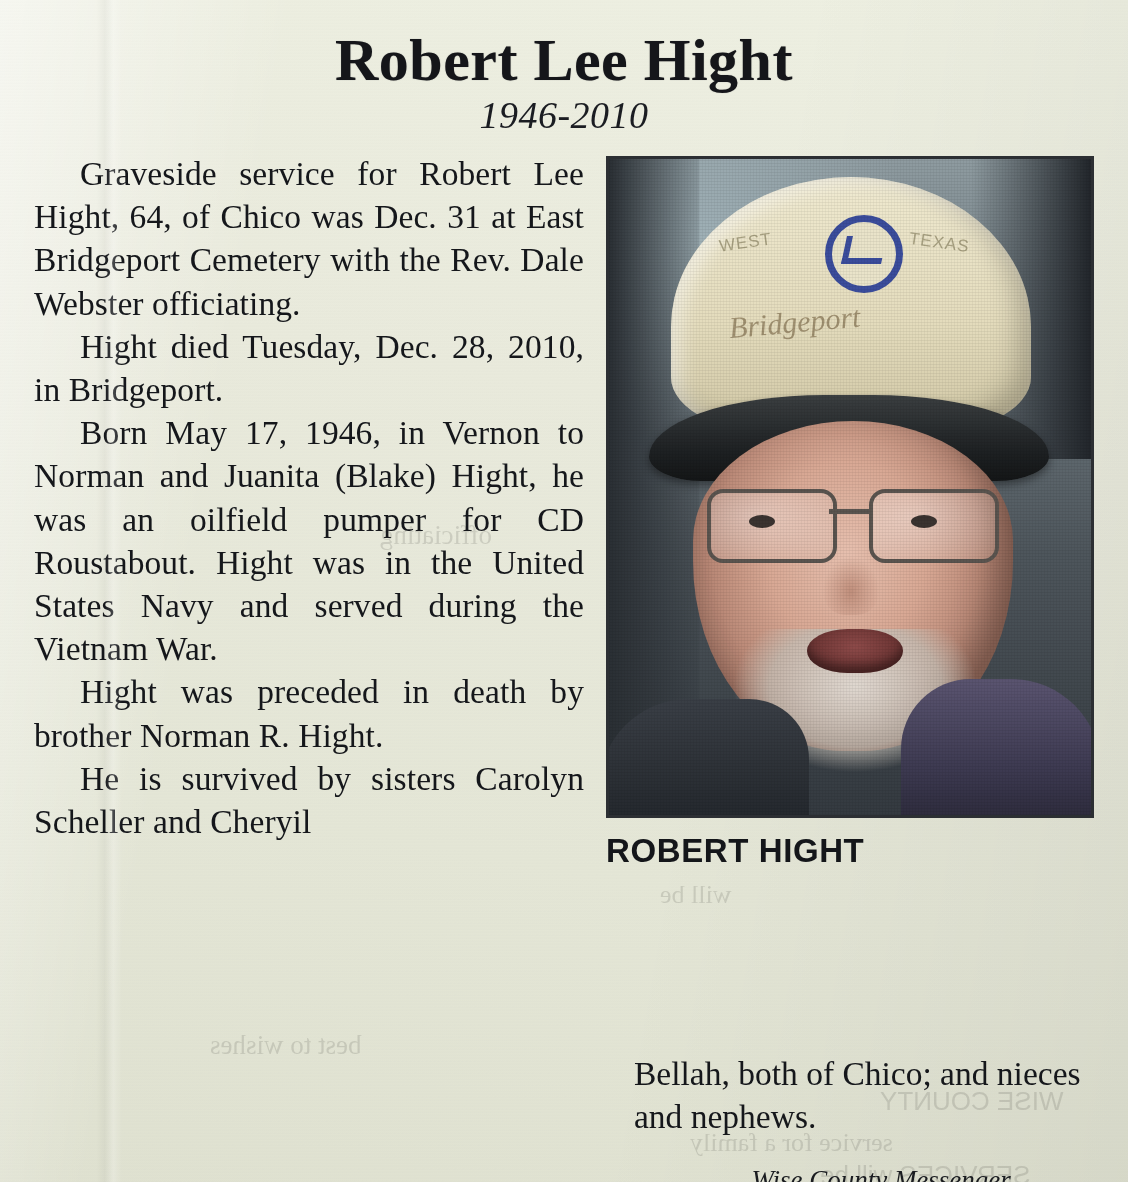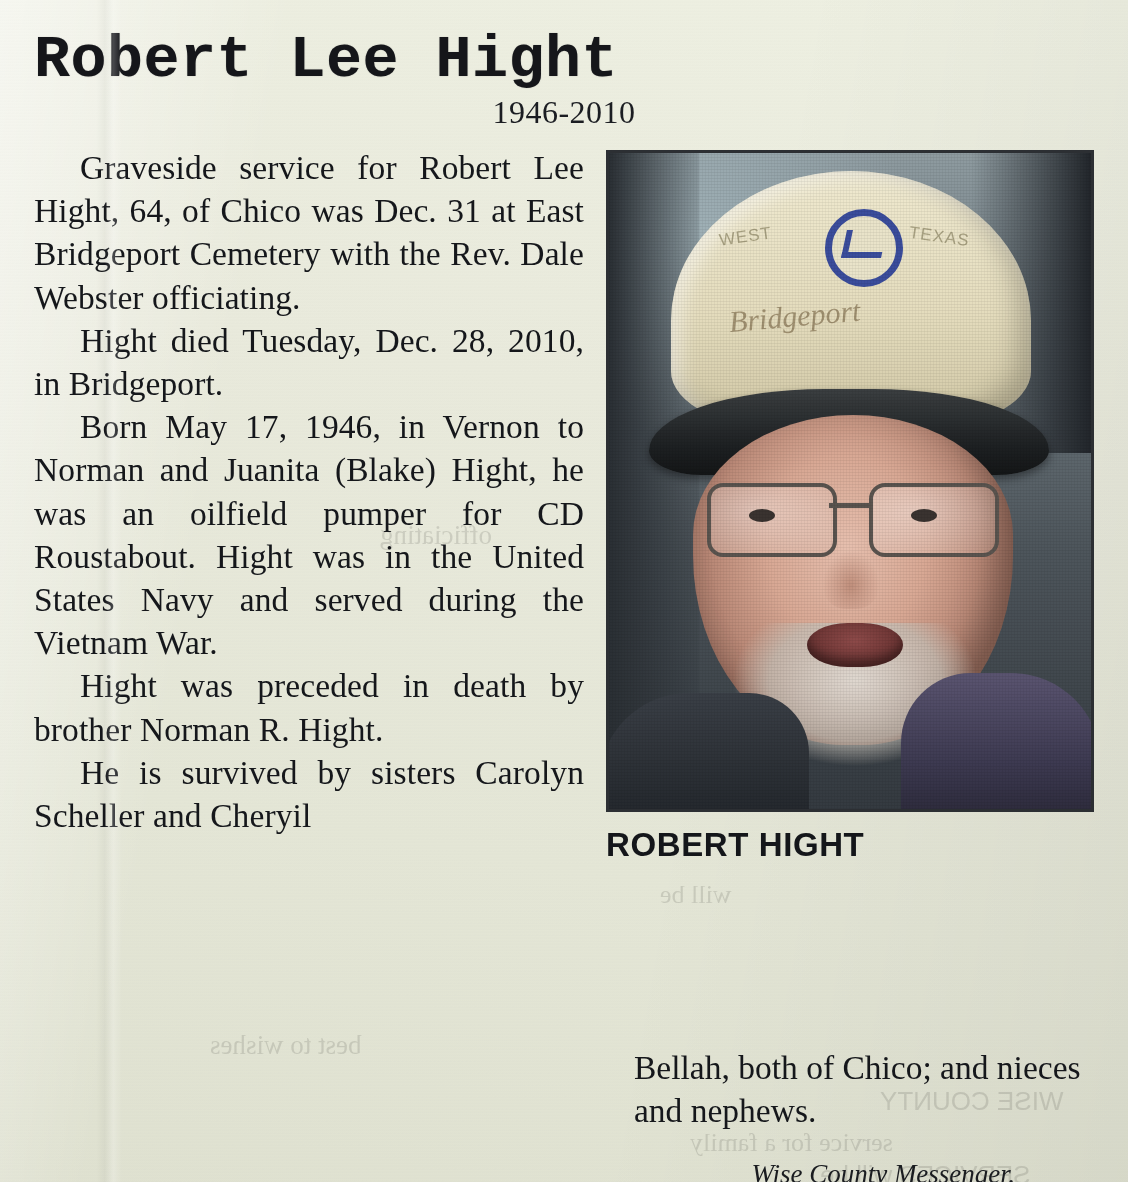--- a/index.html
+++ b/index.html
@@ -39,38 +39,39 @@
   .grain {
     position: absolute;
     inset: 0;
     pointer-events: none;
     opacity: 0.35;
     background-image:
       repeating-linear-gradient(0deg, rgba(0,0,0,0.018) 0px, rgba(0,0,0,0.018) 1px, rgba(255,255,255,0.0) 2px, rgba(255,255,255,0.0) 3px);
   }
 
   .headline {
-    text-align: left;
-    font-family: Liberation Mono, monospace;
+    text-align: center;
+    font-family: Liberation Serif, serif;
     font-weight: bold;
     font-size: 60px;
     line-height: 1.0;
     color: #15161a;
     letter-spacing: 0.5px;
     margin: 12px 0 6px 0;
     text-shadow: 0 0 1px rgba(20,20,25,0.35);
   }
   .dates {
     text-align: center;
     font-family: "Liberation Serif", serif;
-    font-size: 32px;
+    font-size: 38px;
     line-height: 1.0;
     color: #1b1d22;
     margin: 0 0 18px 0;
     letter-spacing: 0.5px;
+    font-style: italic;
   }
 
   .body-wrap {
     position: relative;
   }
 
   .photo-block {
     float: right;
     width: 488px;
     margin: 4px 0 6px 22px;

